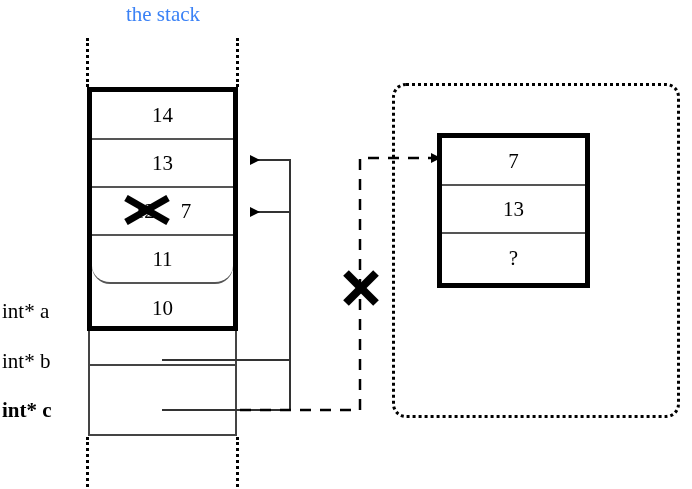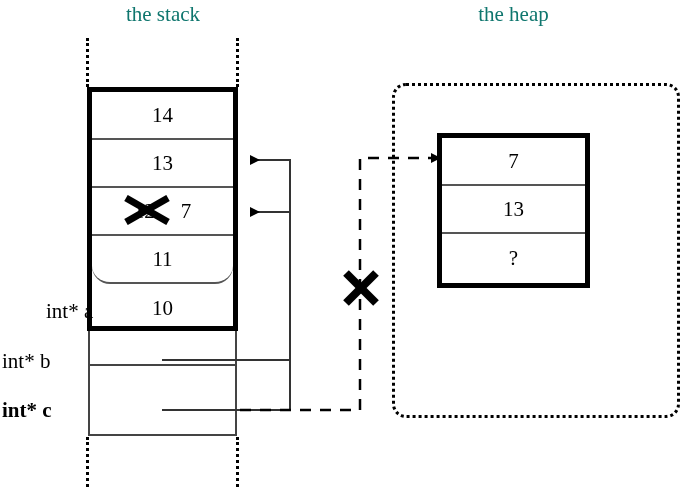--- a/index.html
+++ b/index.html
@@ -11,21 +11,21 @@
     position: relative;
     width: 692px;
     height: 489px;
     background: #ffffff;
     font-family: "Liberation Serif", "DejaVu Serif", serif;
     overflow: hidden;
   }
   .title {
     position: absolute;
     font-size: 21px;
-    color: #0f766e;
+    color: #3b82f6;
     white-space: nowrap;
     text-align: center;
   }
   #stack-title { left: 88px; top: 2px; width: 150px; }
   #heap-title  { left: 437px; top: 2px; width: 153px; }
 
   
   #stack-box {
     position: absolute;
     left: 87px;
@@ -139,21 +139,20 @@
     width: 40px;
     height: 40px;
   }
 </style>
 </head>
 <body>
 
 <div id="canvas">
 
   <div class="title" id="stack-title">the stack</div>
-  <div class="title" id="heap-title">the heap</div>
 
   <div class="dotline" style="left:86px; top:38px; height:49px;"></div>
   <div class="dotline" style="left:236px; top:38px; height:49px;"></div>
 
   <div class="dotline" style="left:86px; top:437px; height:50px;"></div>
   <div class="dotline" style="left:236px; top:437px; height:50px;"></div>
 
   <div id="stack-box">
     <div class="cell" style="top:0px;">
       <span>14</span>
@@ -177,21 +176,21 @@
     <div class="cell last" style="top:192px;">
       <span>10</span>
     </div>
   </div>
 
   <div id="stack-lower">
     <div class="lower-cell" style="top:0px;"></div>
     <div class="lower-cell last" style="top:35px;"></div>
   </div>
 
-  <div class="varlabel" style="left:2px; top:299px;margin-left:44px;">int* a</div>
+  <div class="varlabel" style="left:2px; top:299px;">int* a</div>
   <div class="varlabel" style="left:2px; top:349px;">int* b</div>
   <div class="varlabel" style="left:2px; top:398px;font-weight:bold;">int* c</div>
 
   <div id="heap-region"></div>
 
   <div id="heap-box">
     <div class="cell" style="top:0px;">
       <span>7</span>
     </div>
     <div class="cell" style="top:48px;">

